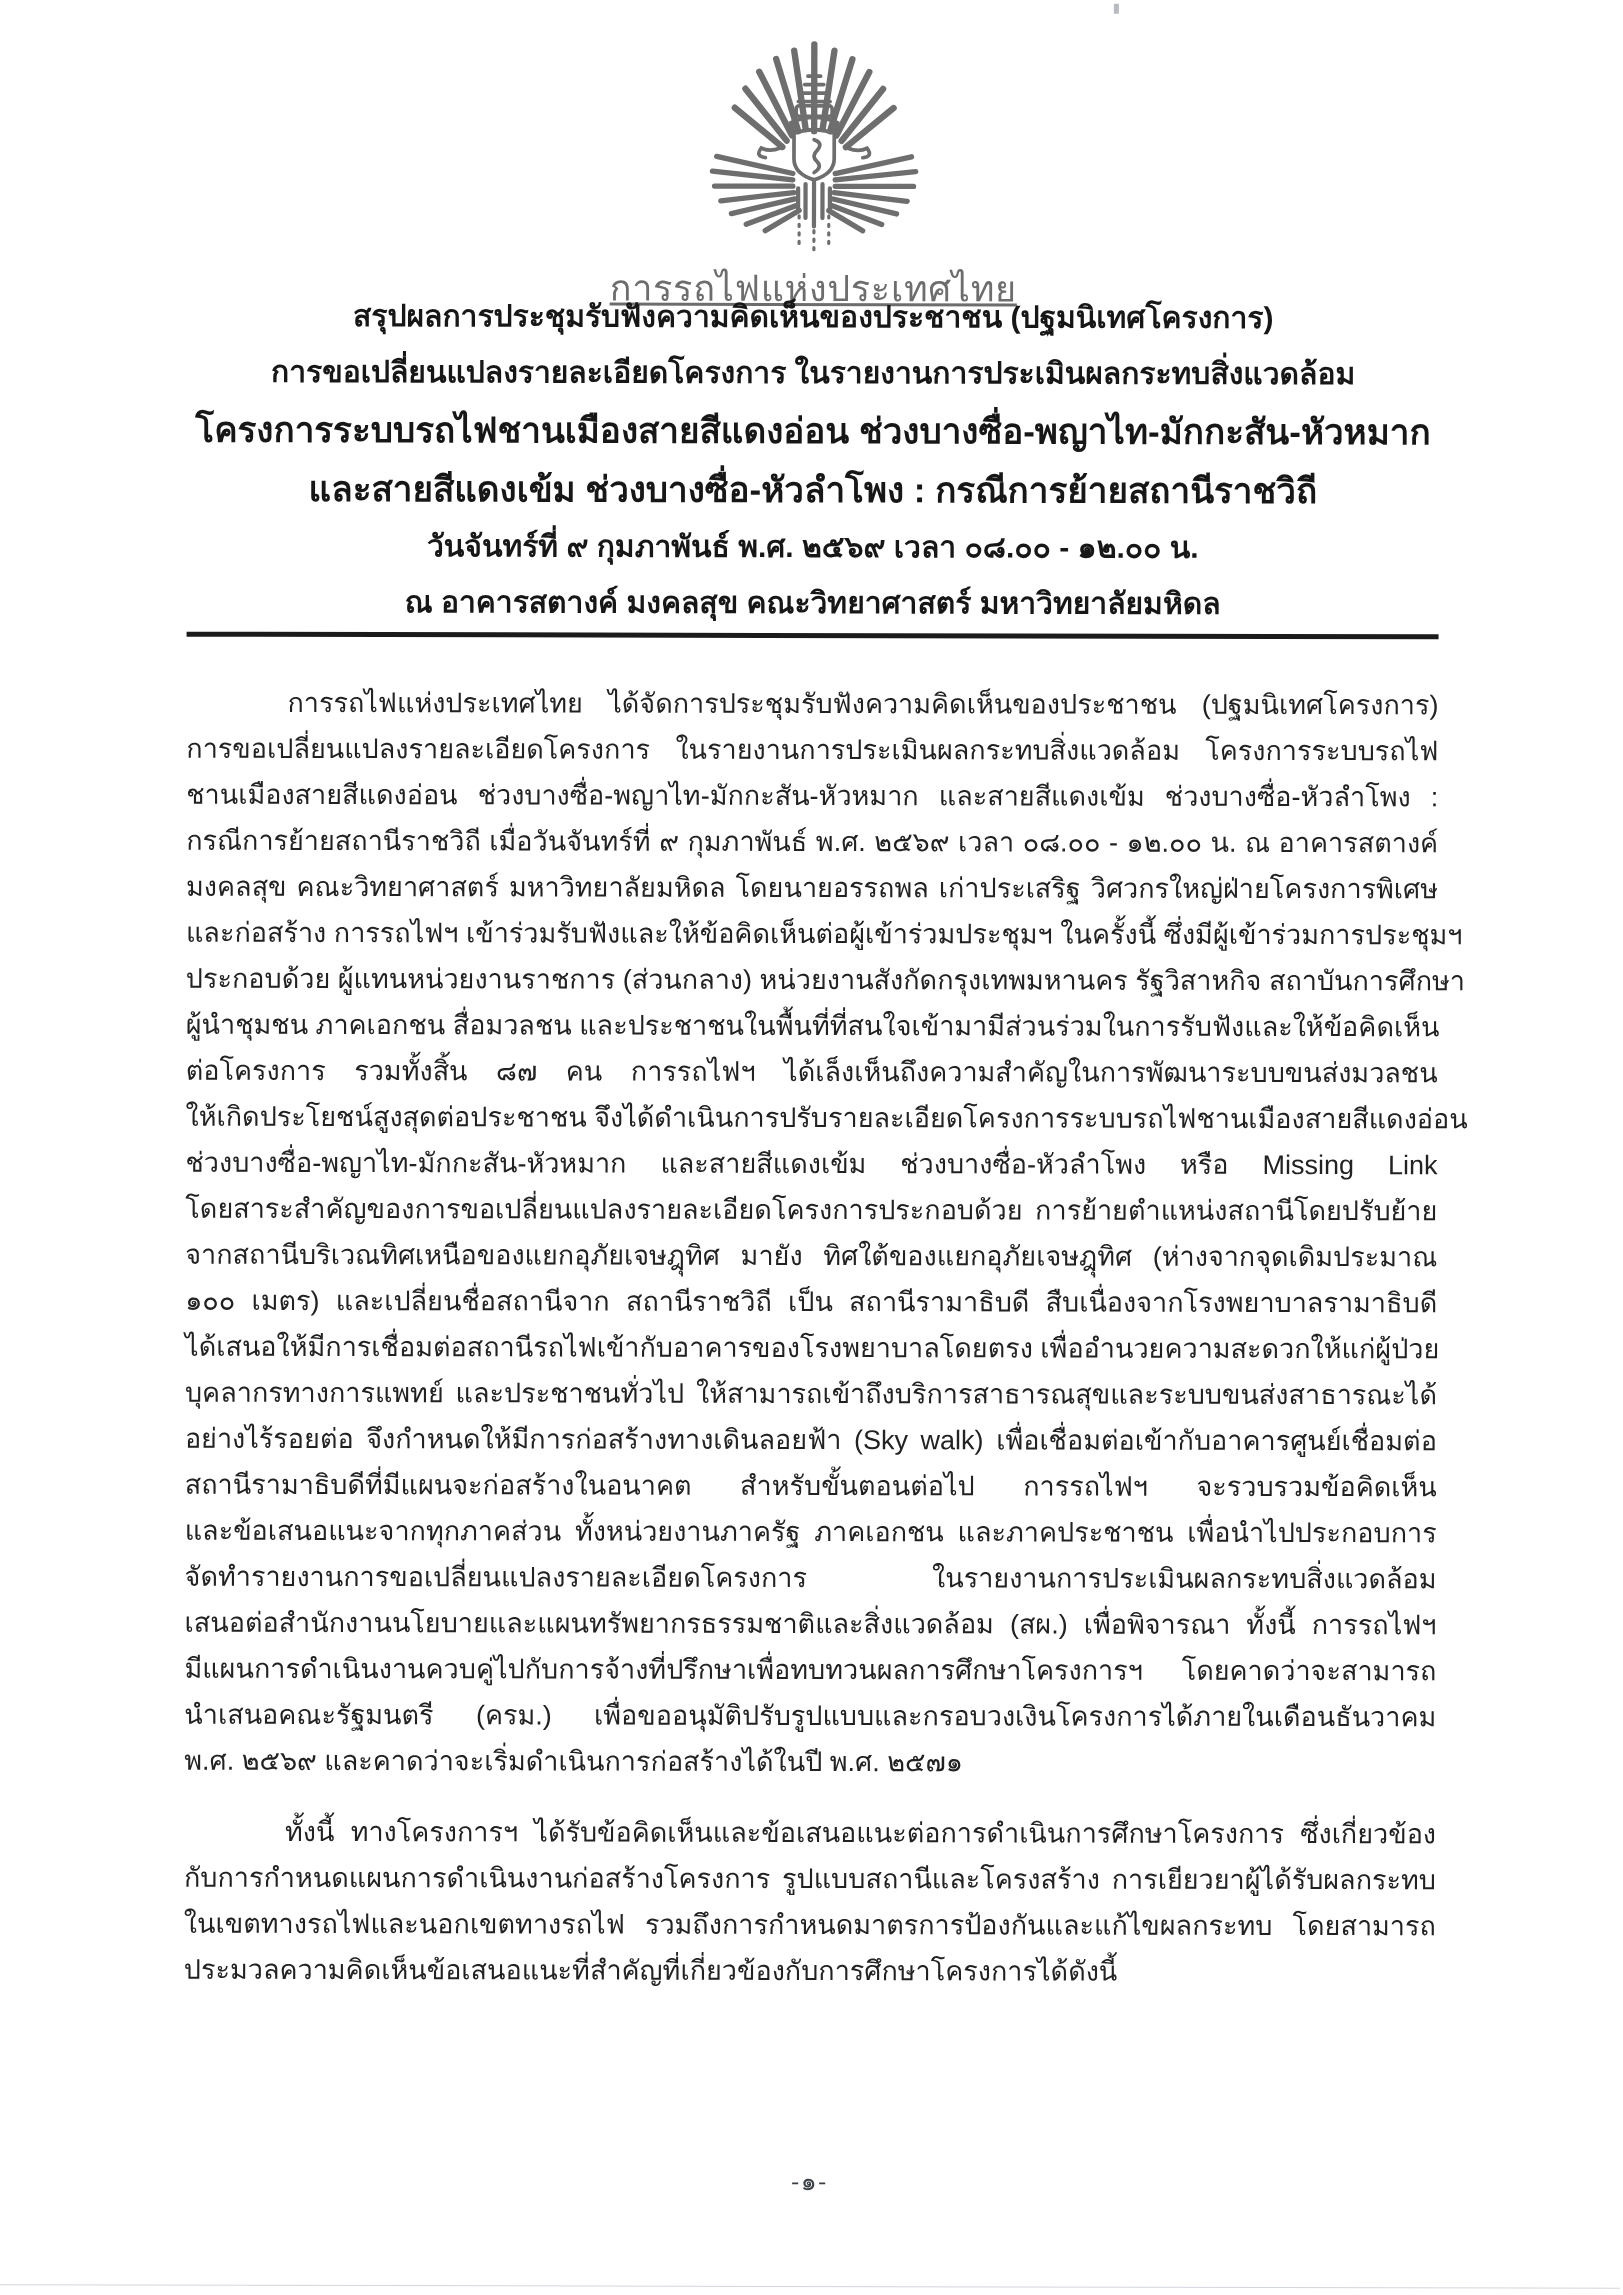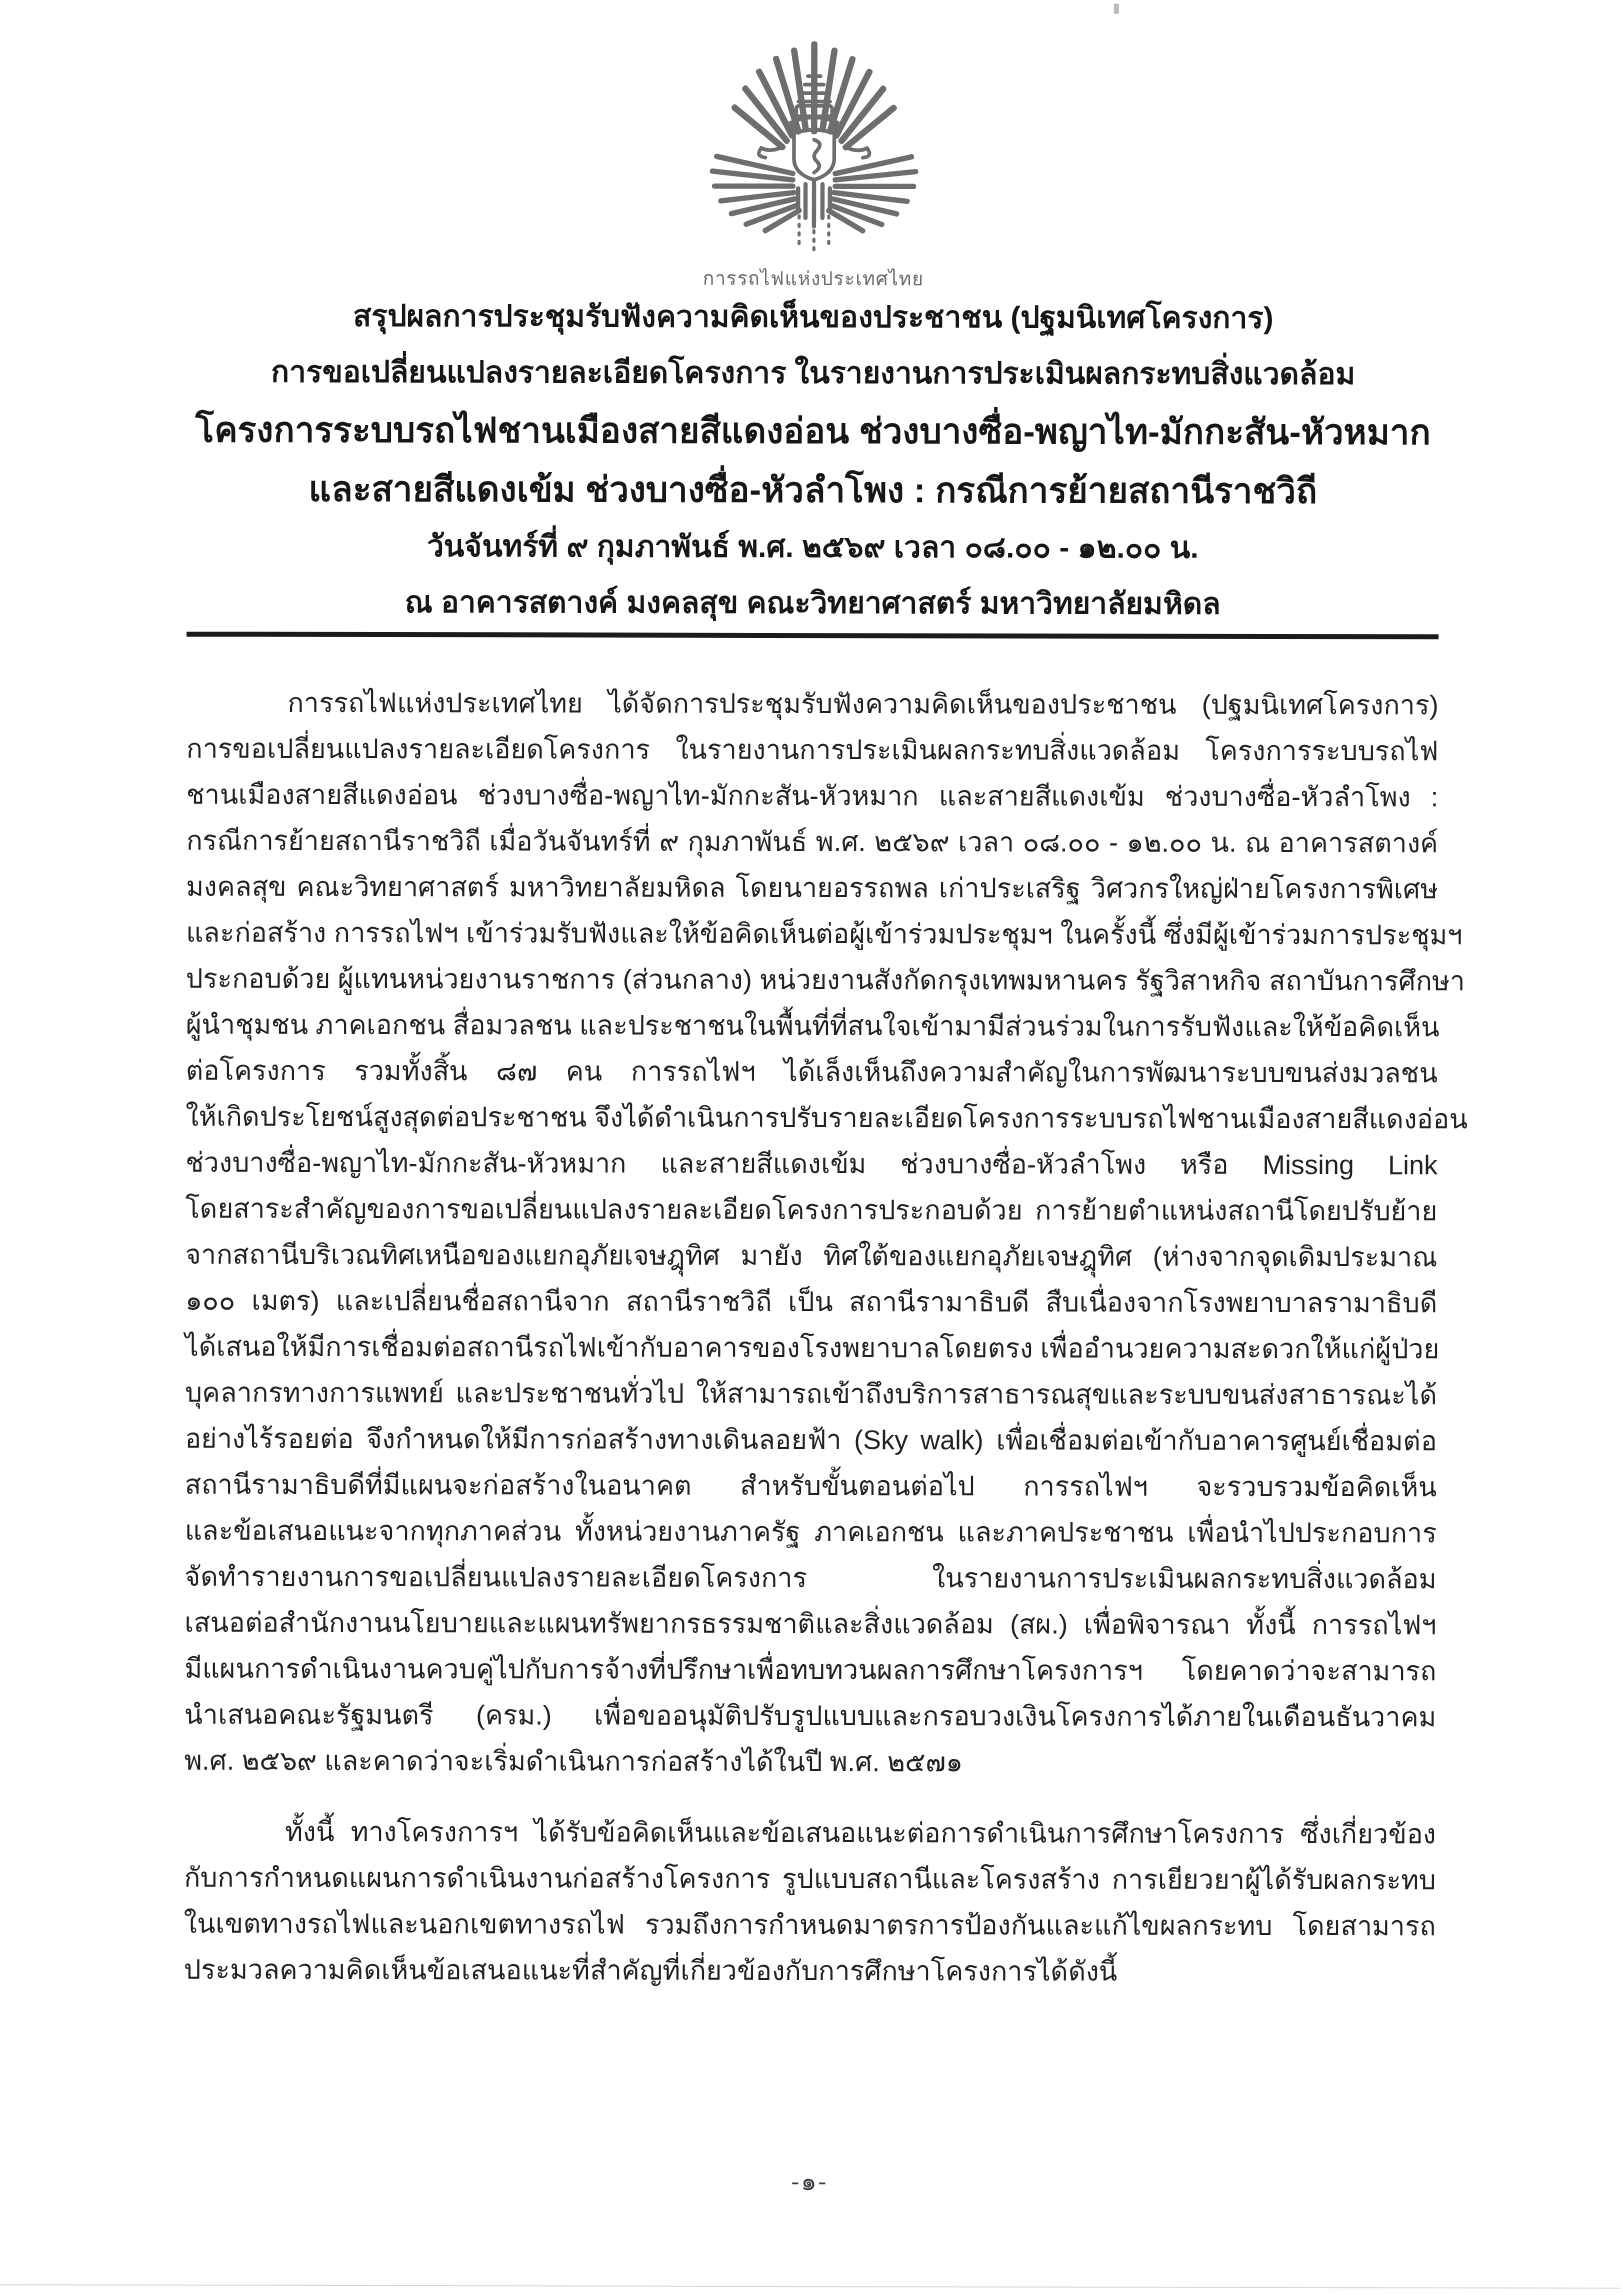--- a/index.html
+++ b/index.html
@@ -12,22 +12,23 @@
     position:absolute;inset:0;background:#ffffff;color:#1f1f1f;
     transform:rotate(0.12deg);transform-origin:50% 40%;
   }
   
   .logo-wrap{
     position:absolute;top:38px;left:186px;width:1252px;
     display:flex;flex-direction:column;align-items:center;
   }
   .emblem{width:255px;height:216px;}
   .org-name{
-    margin-top:8px;font-size:19px;line-height:34px;color:#6d6d6d;
+    margin-top:18px;font-size:36px;line-height:34px;color:#6d6d6d;
     letter-spacing:0.7px;
+    text-decoration:underline;
   }
   
   .header{
     position:absolute;top:289px;left:186px;width:1252px;
     text-align:center;color:#171717;font-weight:700;
   }
   .header .h-md{font-size:30px;line-height:56px;}
   .header .h-lg{font-size:35px;line-height:59px;}
   .rule{
     position:absolute;top:633px;left:186px;width:1252px;height:4.6px;

